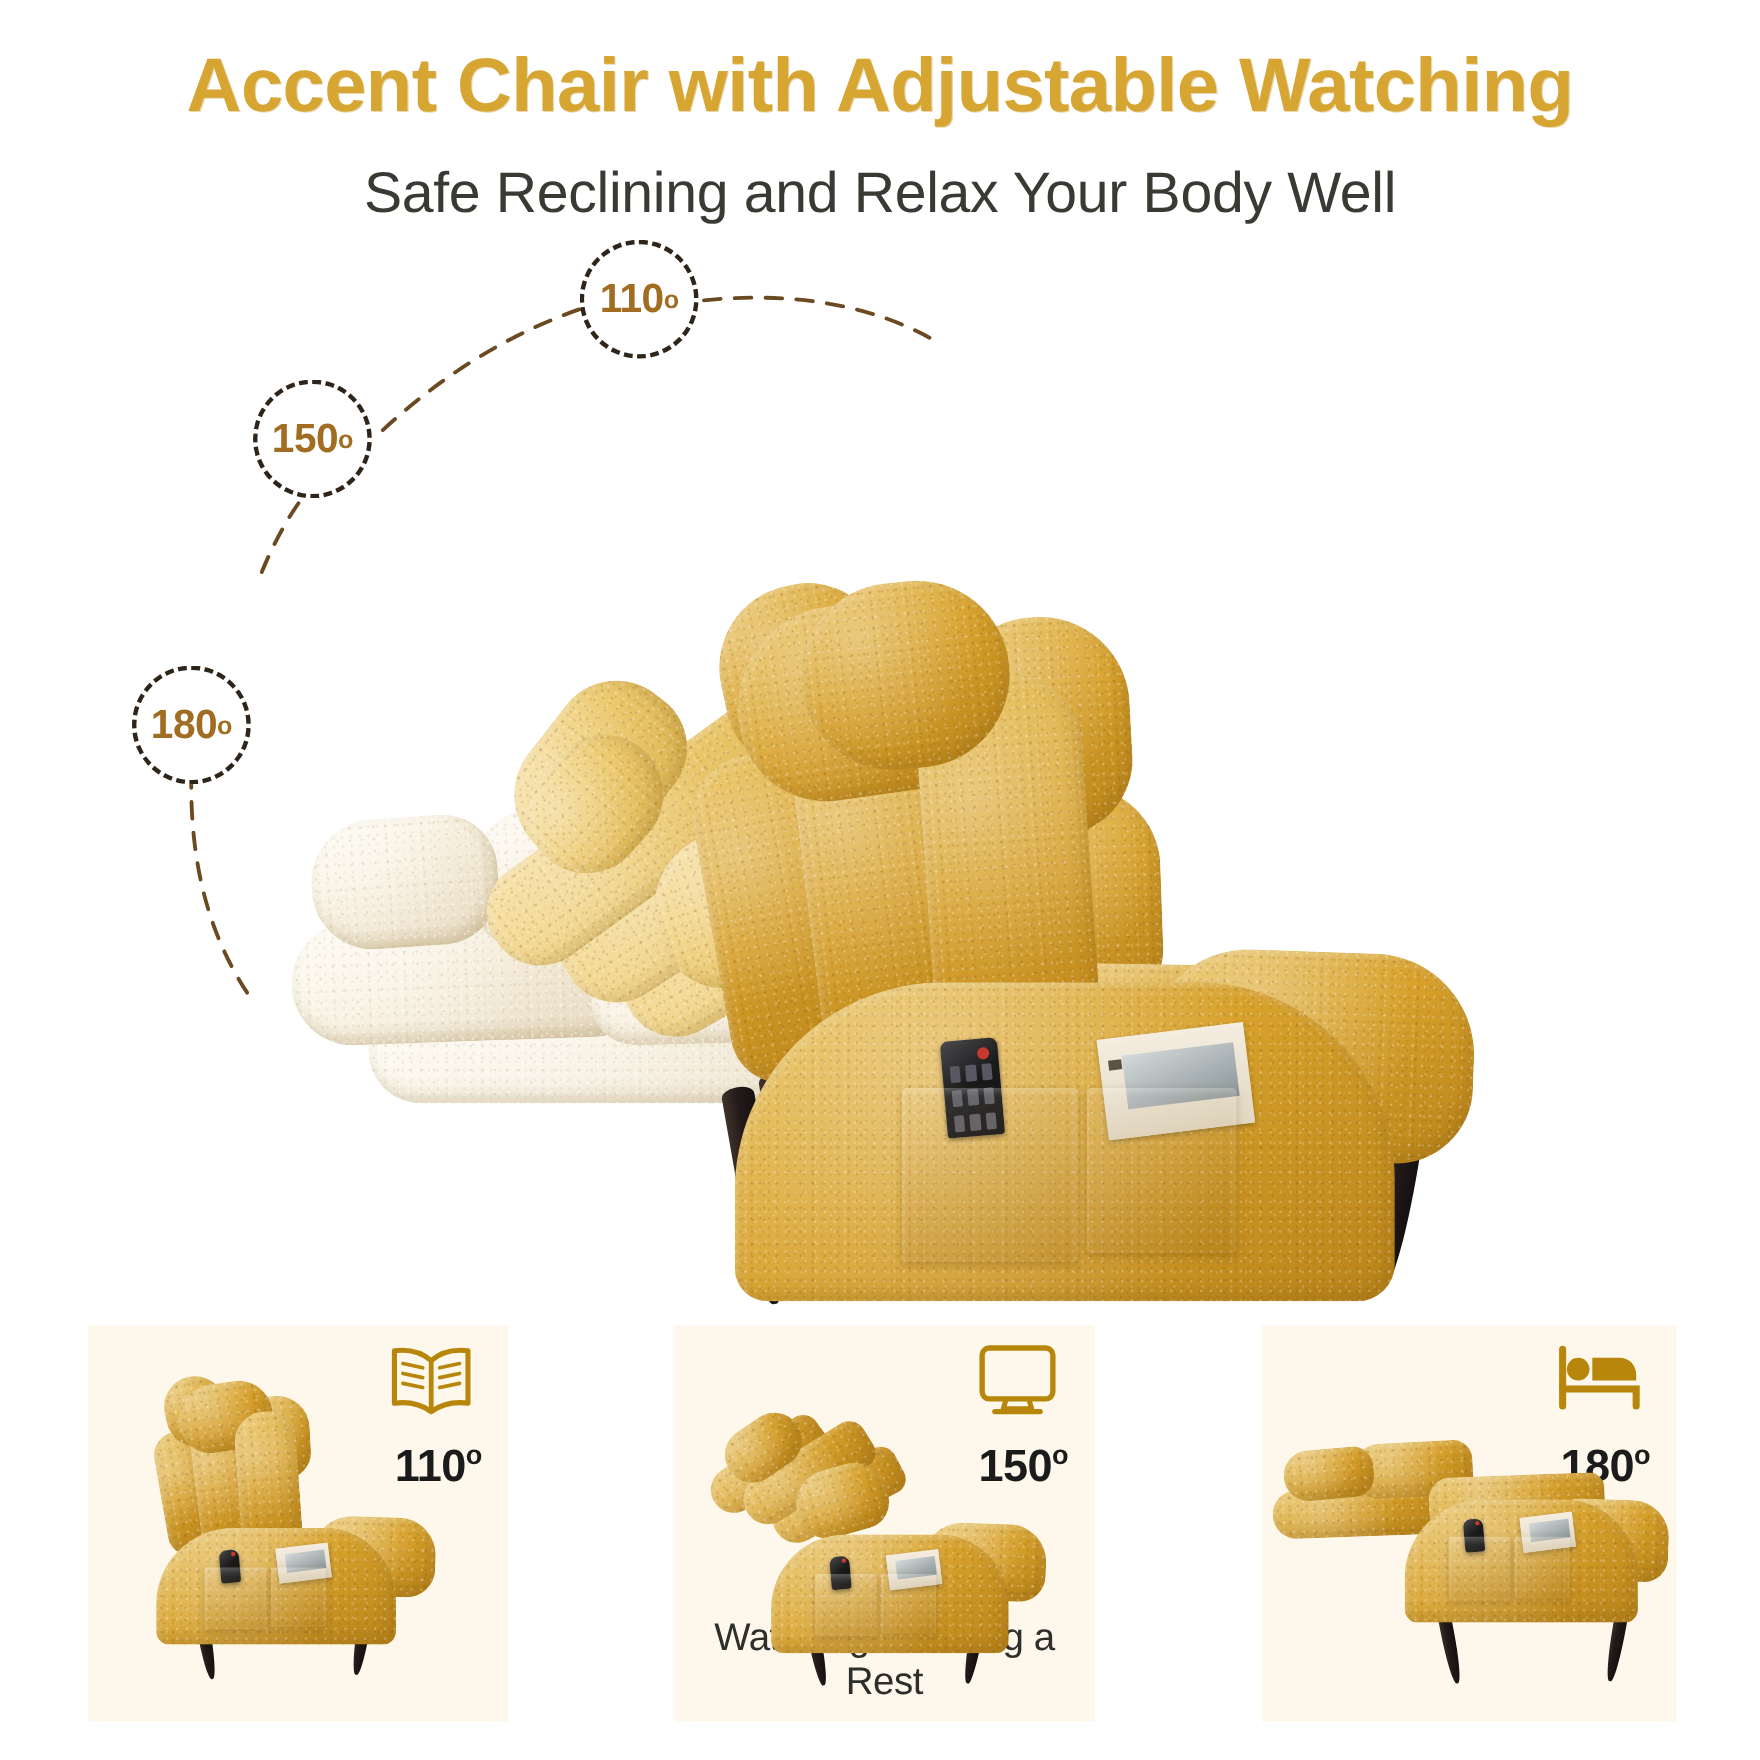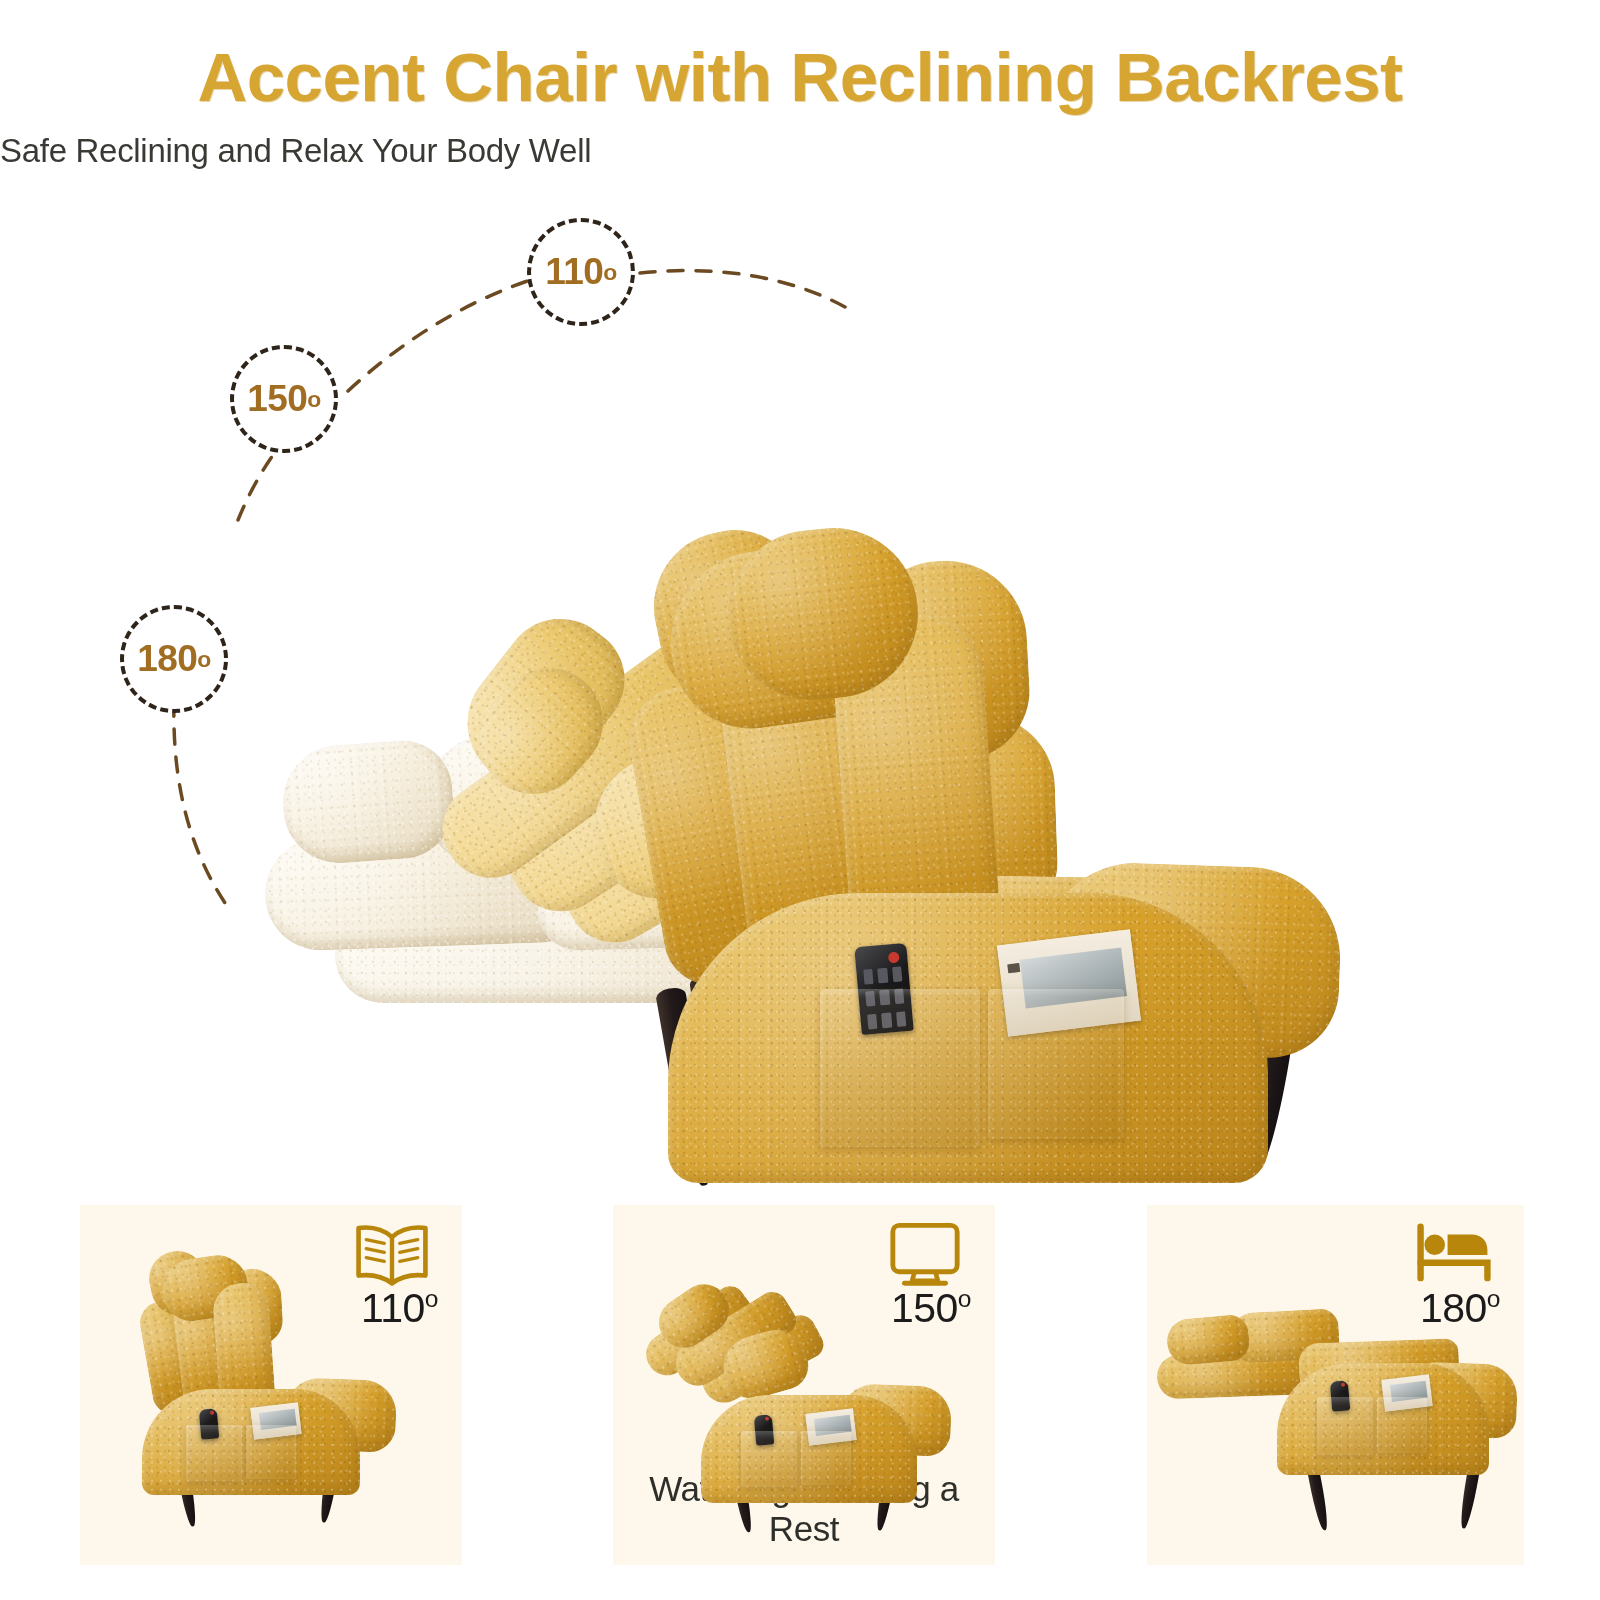--- a/index.html
+++ b/index.html
@@ -23,25 +23,25 @@
     font-size: 69px;
     font-weight: 800;
     letter-spacing: -0.5px;
     color: #D6A532;
     margin-top: 42px;
     line-height: 1.05;
     font-family: "Liberation Sans", sans-serif;
     text-shadow: 1px 1px 0 rgba(190,140,30,.35);
   }
   .subtitle {
-    text-align: left;
-    font-size: 33px;
+    text-align: center;
+    font-size: 52px;
     font-weight: 500;
     color: #3A3A35;
-    margin-top: 18px;
+    margin-top: 32px;
     letter-spacing: -0.3px;
   }
 
   
   .hero { position: absolute; top: 195px; left: 0; width: 1600px; height: 1010px; }
 
   .arc-svg { position: absolute; top: 0; left: 0; width: 1600px; height: 1010px; }
 
   .badge {
     position: absolute;
@@ -141,38 +141,38 @@
     position: absolute; top: 0; height: 360px;
     background: #FDF8EB;
     overflow: hidden;
   }
   #card0 { left: 80px;   width: 382px; }
   #card1 { left: 613px;  width: 382px; }
   #card2 { left: 1147px; width: 377px; }
 
   .card-icon { position: absolute; right: 28px; top: 14px; width: 84px; height: 72px; }
   .card-angle {
-    position: absolute; right: 24px; top: 80px;
-    font-size: 41px; font-weight: 400; color: #1B1B1B; letter-spacing: -0.5px;
+    position: absolute; right: 24px; top: 104px;
+    font-size: 41px; font-weight: 700; color: #1B1B1B; letter-spacing: -0.5px;
   }
   .card-angle sup { font-size: .6em; vertical-align: super; line-height: 0; }
   .card-caption {
     position: absolute; left: 0; right: 0; bottom: 16px;
     text-align: center; font-size: 35px; font-weight: 500;
     color: #2E2E2B; letter-spacing: -0.4px;
   }
   .card-stage { position: absolute; inset: 0; }
 </style>
 </head>
 <body>
 
 <div id="page">
 
   <div class="header">
-    <div class="title">Accent Chair with Reclining Backrest</div>
+    <div class="title">Accent Chair with Adjustable Watching</div>
     <div class="subtitle">Safe Reclining and Relax Your Body Well</div>
   </div>
 
   <div class="hero">
 
     <svg class="arc-svg" viewBox="0 0 1600 1010">
       <path d="M 640 78 C 720 70 790 82 845 112" fill="none" stroke="#6B4A22" stroke-width="3.5" stroke-dasharray="15 13" stroke-linecap="round"></path>
       <path d="M 348 196 C 430 120 520 80 600 68" fill="none" stroke="#6B4A22" stroke-width="3.5" stroke-dasharray="15 13" stroke-linecap="round"></path>
       <path d="M 238 325 C 254 286 280 240 325 205" fill="none" stroke="#6B4A22" stroke-width="3.5" stroke-dasharray="15 13" stroke-linecap="round"></path>
       <path d="M 174 506 C 172 590 190 660 232 718" fill="none" stroke="#6B4A22" stroke-width="3.5" stroke-dasharray="15 13" stroke-linecap="round"></path>

